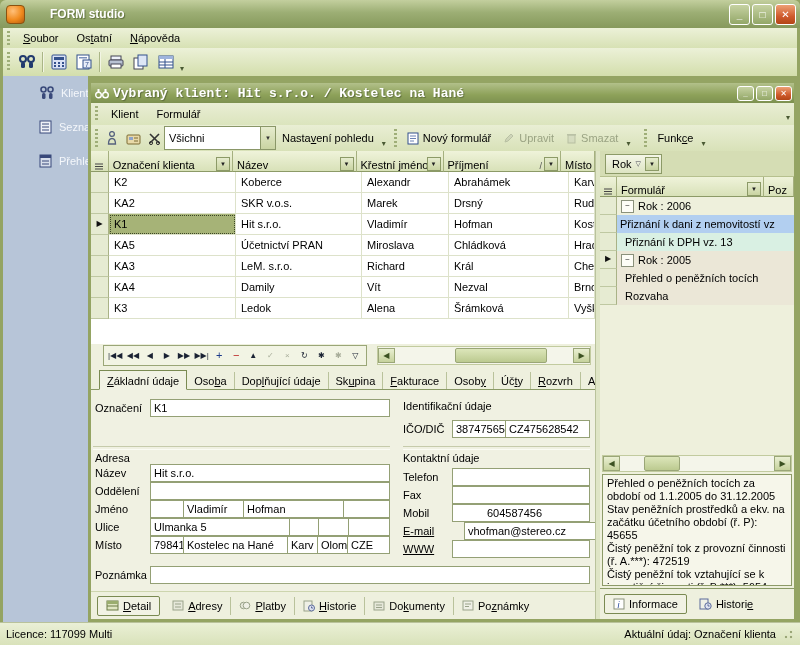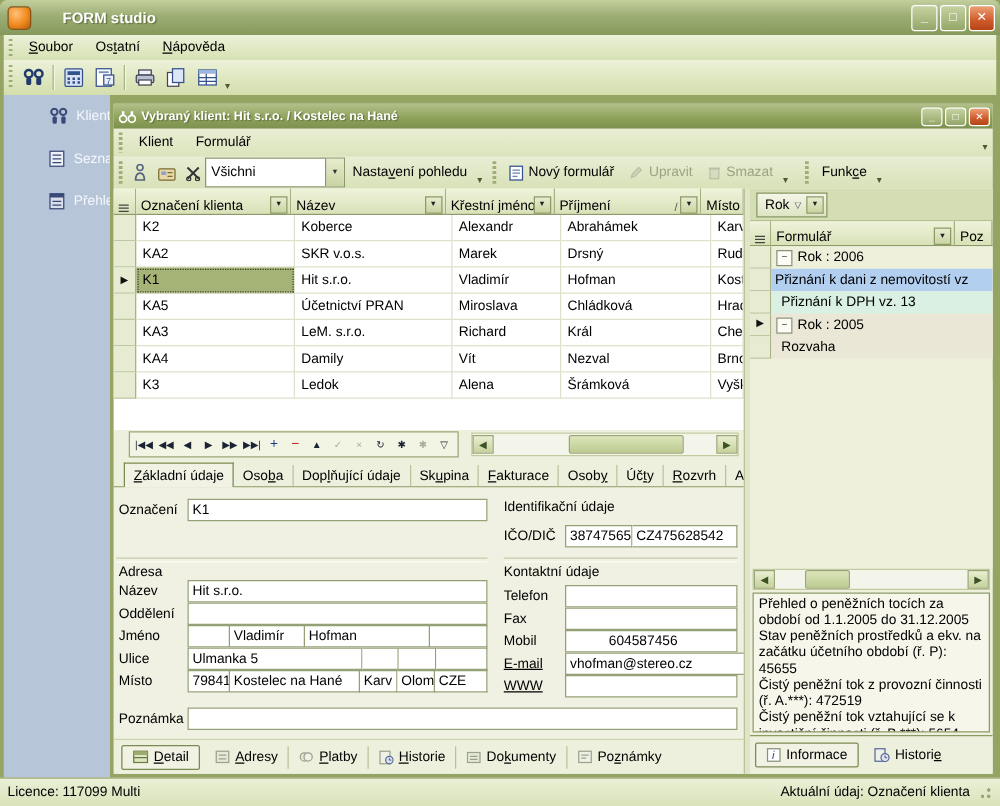--- a/index.html
+++ b/index.html
@@ -18,21 +18,21 @@
   .toolbar{left:3px;top:48px;width:794px;height:28px;background:linear-gradient(#ecf1d8,#d3deac);display:flex;align-items:center;}
   .tbtn{width:25px;height:23px;display:flex;align-items:center;justify-content:center;border-radius:2px;}
   .tsep{width:1px;height:20px;background:#aab586;margin:0 3px;box-shadow:1px 0 0 #f2f5e4;}
   .ovf{font-size:8px;color:#4a5a33;margin-left:2px;align-self:flex-end;padding-bottom:3px;}
   
   .sidebar{left:3px;top:76px;width:85px;height:546px;background:#b7c5d8;}
   .sb-item{display:flex;align-items:center;gap:6px;color:#f4f7fb;padding:10px 0 10px 8px;margin-left:28px;}
   
   .child{left:88px;top:80px;width:709px;height:542px;background:#eef0de;border:3px solid #94a463;border-radius:3px 3px 0 0;box-sizing:border-box;}
   .ctitle{left:0;top:0;width:703px;height:20px;background:linear-gradient(#b2c08a,#8da159 60%,#7d9150);display:flex;align-items:center;padding:0 2px 0 4px;box-sizing:border-box;}
-  .ctitle .wtitle{font-size:10px;}
+  .ctitle .wtitle{font-size:13px;font-family:Liberation Mono, monospace;}
   .cbtn{width:17px;height:15px;font-size:8px;line-height:13px;}
   .cmenu{left:0;top:20px;width:703px;height:22px;background:linear-gradient(#e9eed4,#dbe4bd);display:flex;align-items:center;border-bottom:1px solid #c6d0a2;}
   .ctoolbar{left:0;top:42px;width:703px;height:26px;background:linear-gradient(#e9eed4,#d8e1b8);display:flex;align-items:center;}
   .combo{width:112px;height:24px;background:#fff;border:1px solid #8a9768;display:flex;align-items:center;box-sizing:border-box;}
   .combo span{flex:1;padding-left:4px;}
   .ddbtn{width:14px;height:100%;background:linear-gradient(#e6ecce,#c9d4a2);border-left:1px solid #8a9768;display:flex;align-items:center;justify-content:center;}
   .ddbtn::after{content:"▼";font-size:6px;color:#333;}
   .flatbtn{display:flex;align-items:center;gap:4px;padding:2px 6px;border-radius:2px;}
   .flatbtn.dis{color:#9aa383;}
   .flatbtn.dis svg{opacity:.45;}
@@ -489,21 +489,21 @@
       <div class="etch" style="left:312px;top:56px;width:187px;"></div>
       <span class="flabel" style="left:312px;top:62px;">Kontaktní údaje</span>
 
       <span class="flabel" style="left:312px;top:81px;">Telefon</span>
       <div class="field" style="left:361px;top:78px;width:138px;"></div>
       <span class="flabel" style="left:312px;top:99px;">Fax</span>
       <div class="field" style="left:361px;top:96px;width:138px;"></div>
       <span class="flabel" style="left:312px;top:117px;">Mobil</span>
       <div class="field" style="left:361px;top:114px;width:138px;padding-left:34px;">604587456</div>
       <span class="flabel linklbl" style="left:312px;top:135px;">E-mail</span>
-      <div class="field" style="left:361px;top:132px;width:158px;">vhofman@stereo.cz</div>
+      <div class="field" style="left:373px;top:132px;width:158px;">vhofman@stereo.cz</div>
       <span class="flabel linklbl" style="left:312px;top:153px;">WWW</span>
       <div class="field" style="left:361px;top:150px;width:138px;"></div>
     </div>
 
     <div class="abs btabs">
       <div class="btab active">
         <span class="icon">
             <svg width="13" height="11">
               <rect x="1" y="1" width="11" height="9" fill="#dfe6c2" stroke="#6a7a44"></rect>
               <rect x="1" y="1" width="11" height="3" fill="#9aad6e"></rect>
@@ -608,20 +608,26 @@
           <div class="tgut"></div>
           <div class="tbody bg-mint" style="padding-left:8px;">
               <span>Přiznání k DPH vz. 13</span>
             </div>
         </div>
         <div class="trow">
           <div class="tgut">▶</div>
           <div class="tbody bg-beige">
               <span class="expbox">−</span>
               <span>Rok : 2005</span>
+            </div>
+        </div>
+        <div class="trow">
+          <div class="tgut"></div>
+          <div class="tbody bg-beige" style="padding-left:8px;">
+              <span>Přehled o peněžních tocích</span>
             </div>
         </div>
         <div class="trow">
           <div class="tgut"></div>
           <div class="tbody bg-beige" style="padding-left:8px;">
               <span>Rozvaha</span>
             </div>
         </div>
       </div>
       <div class="abs rfill"></div>

